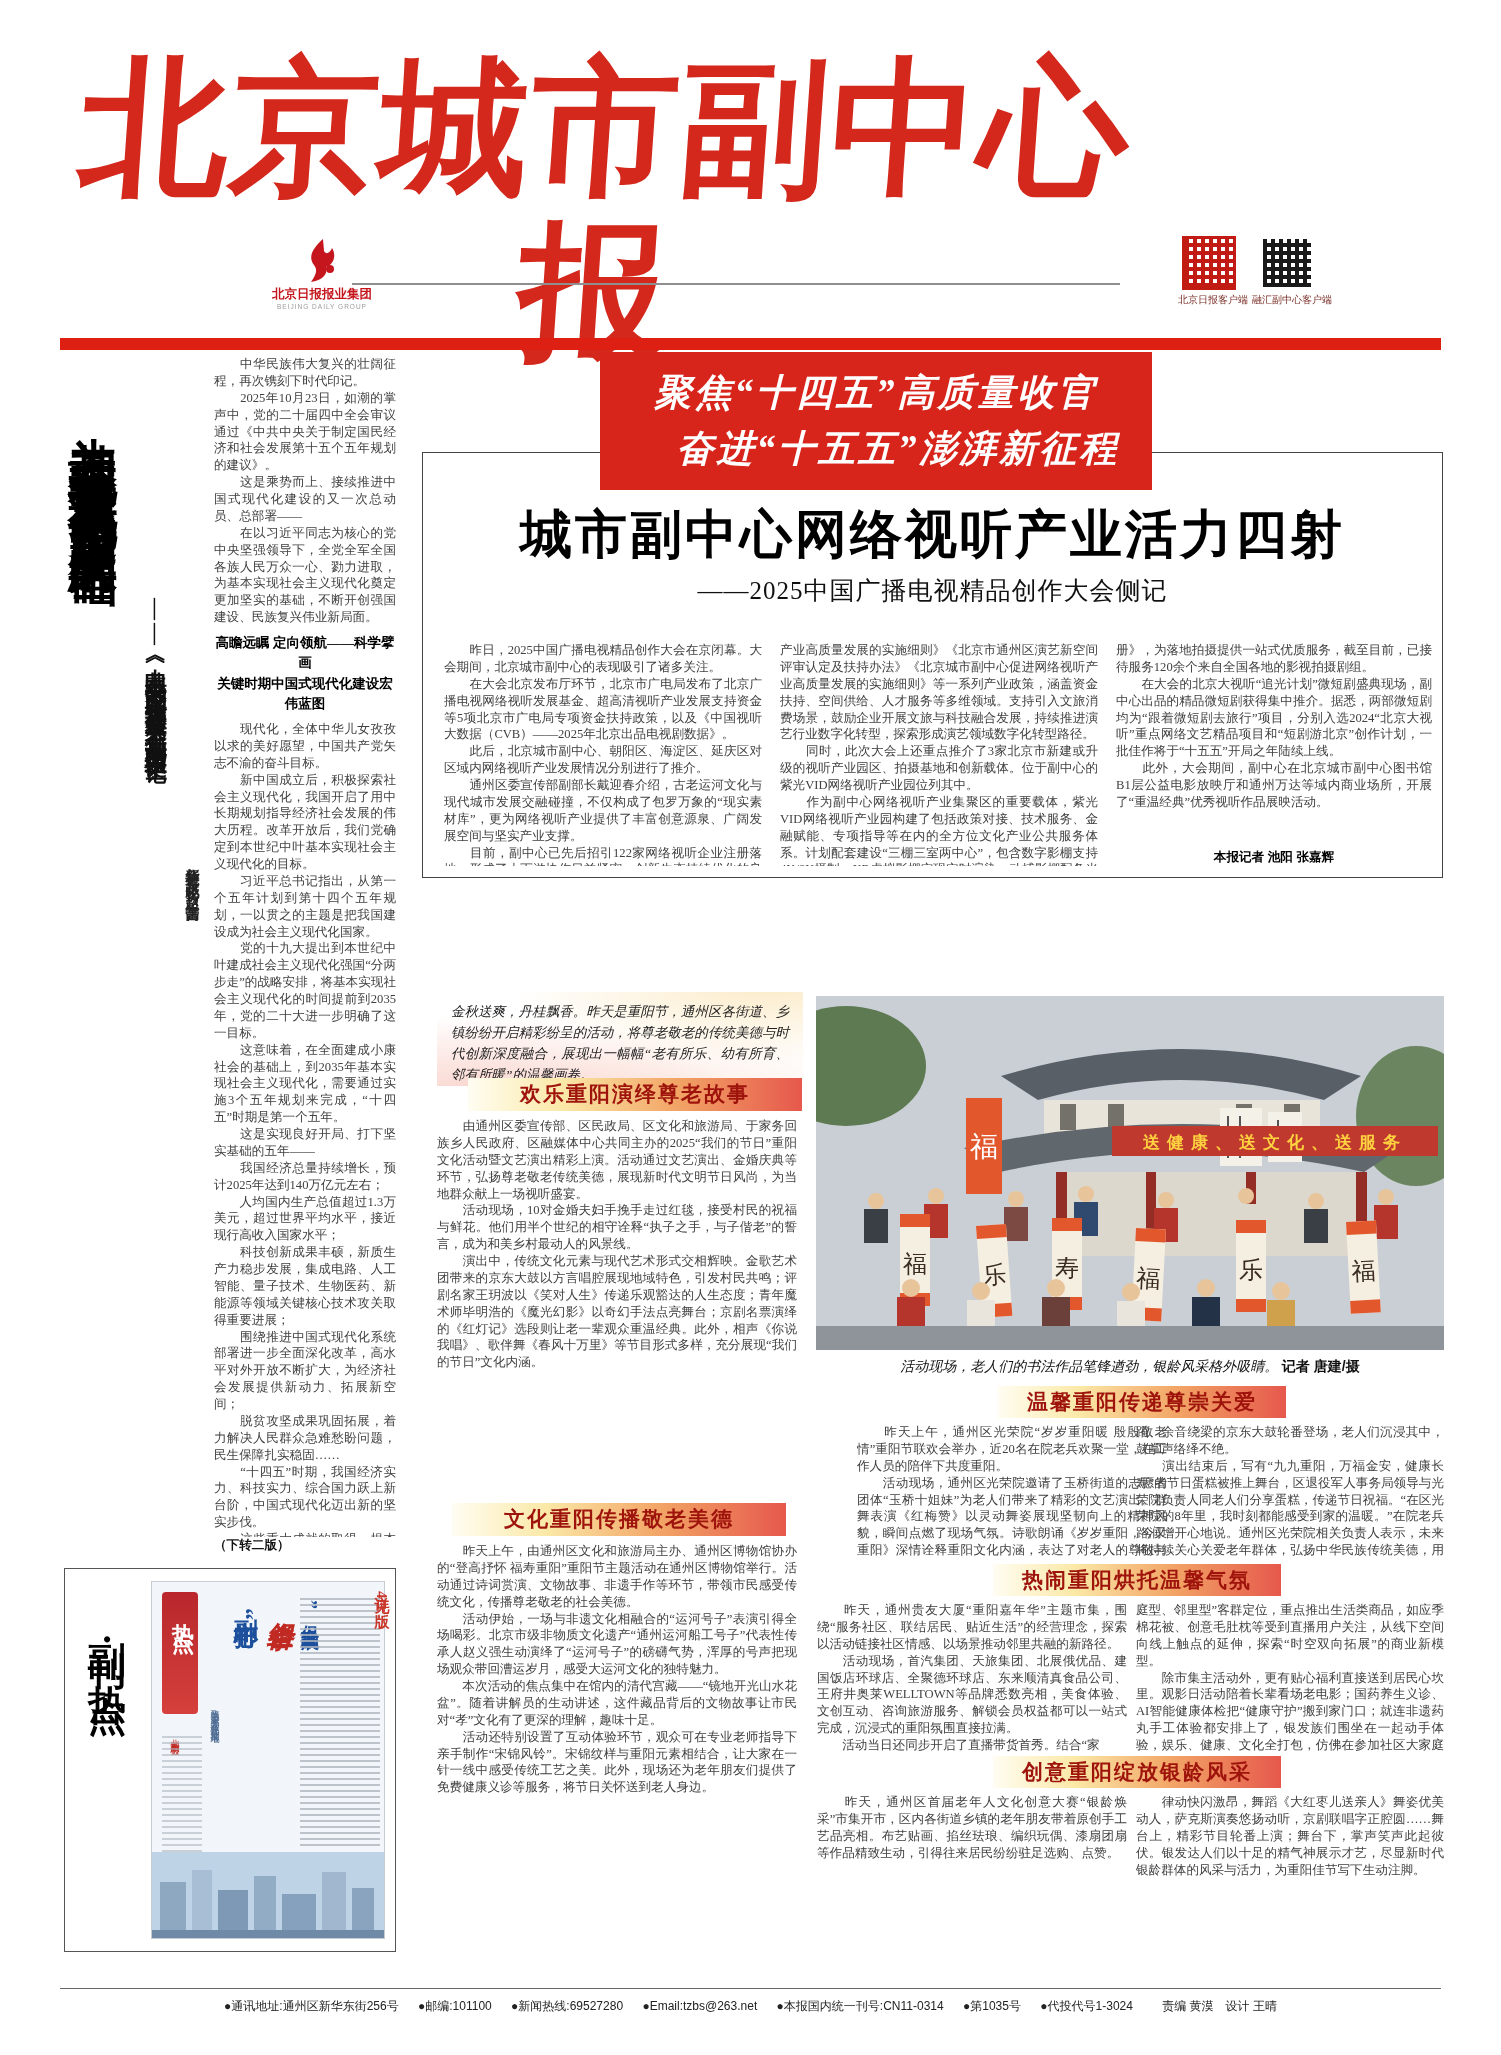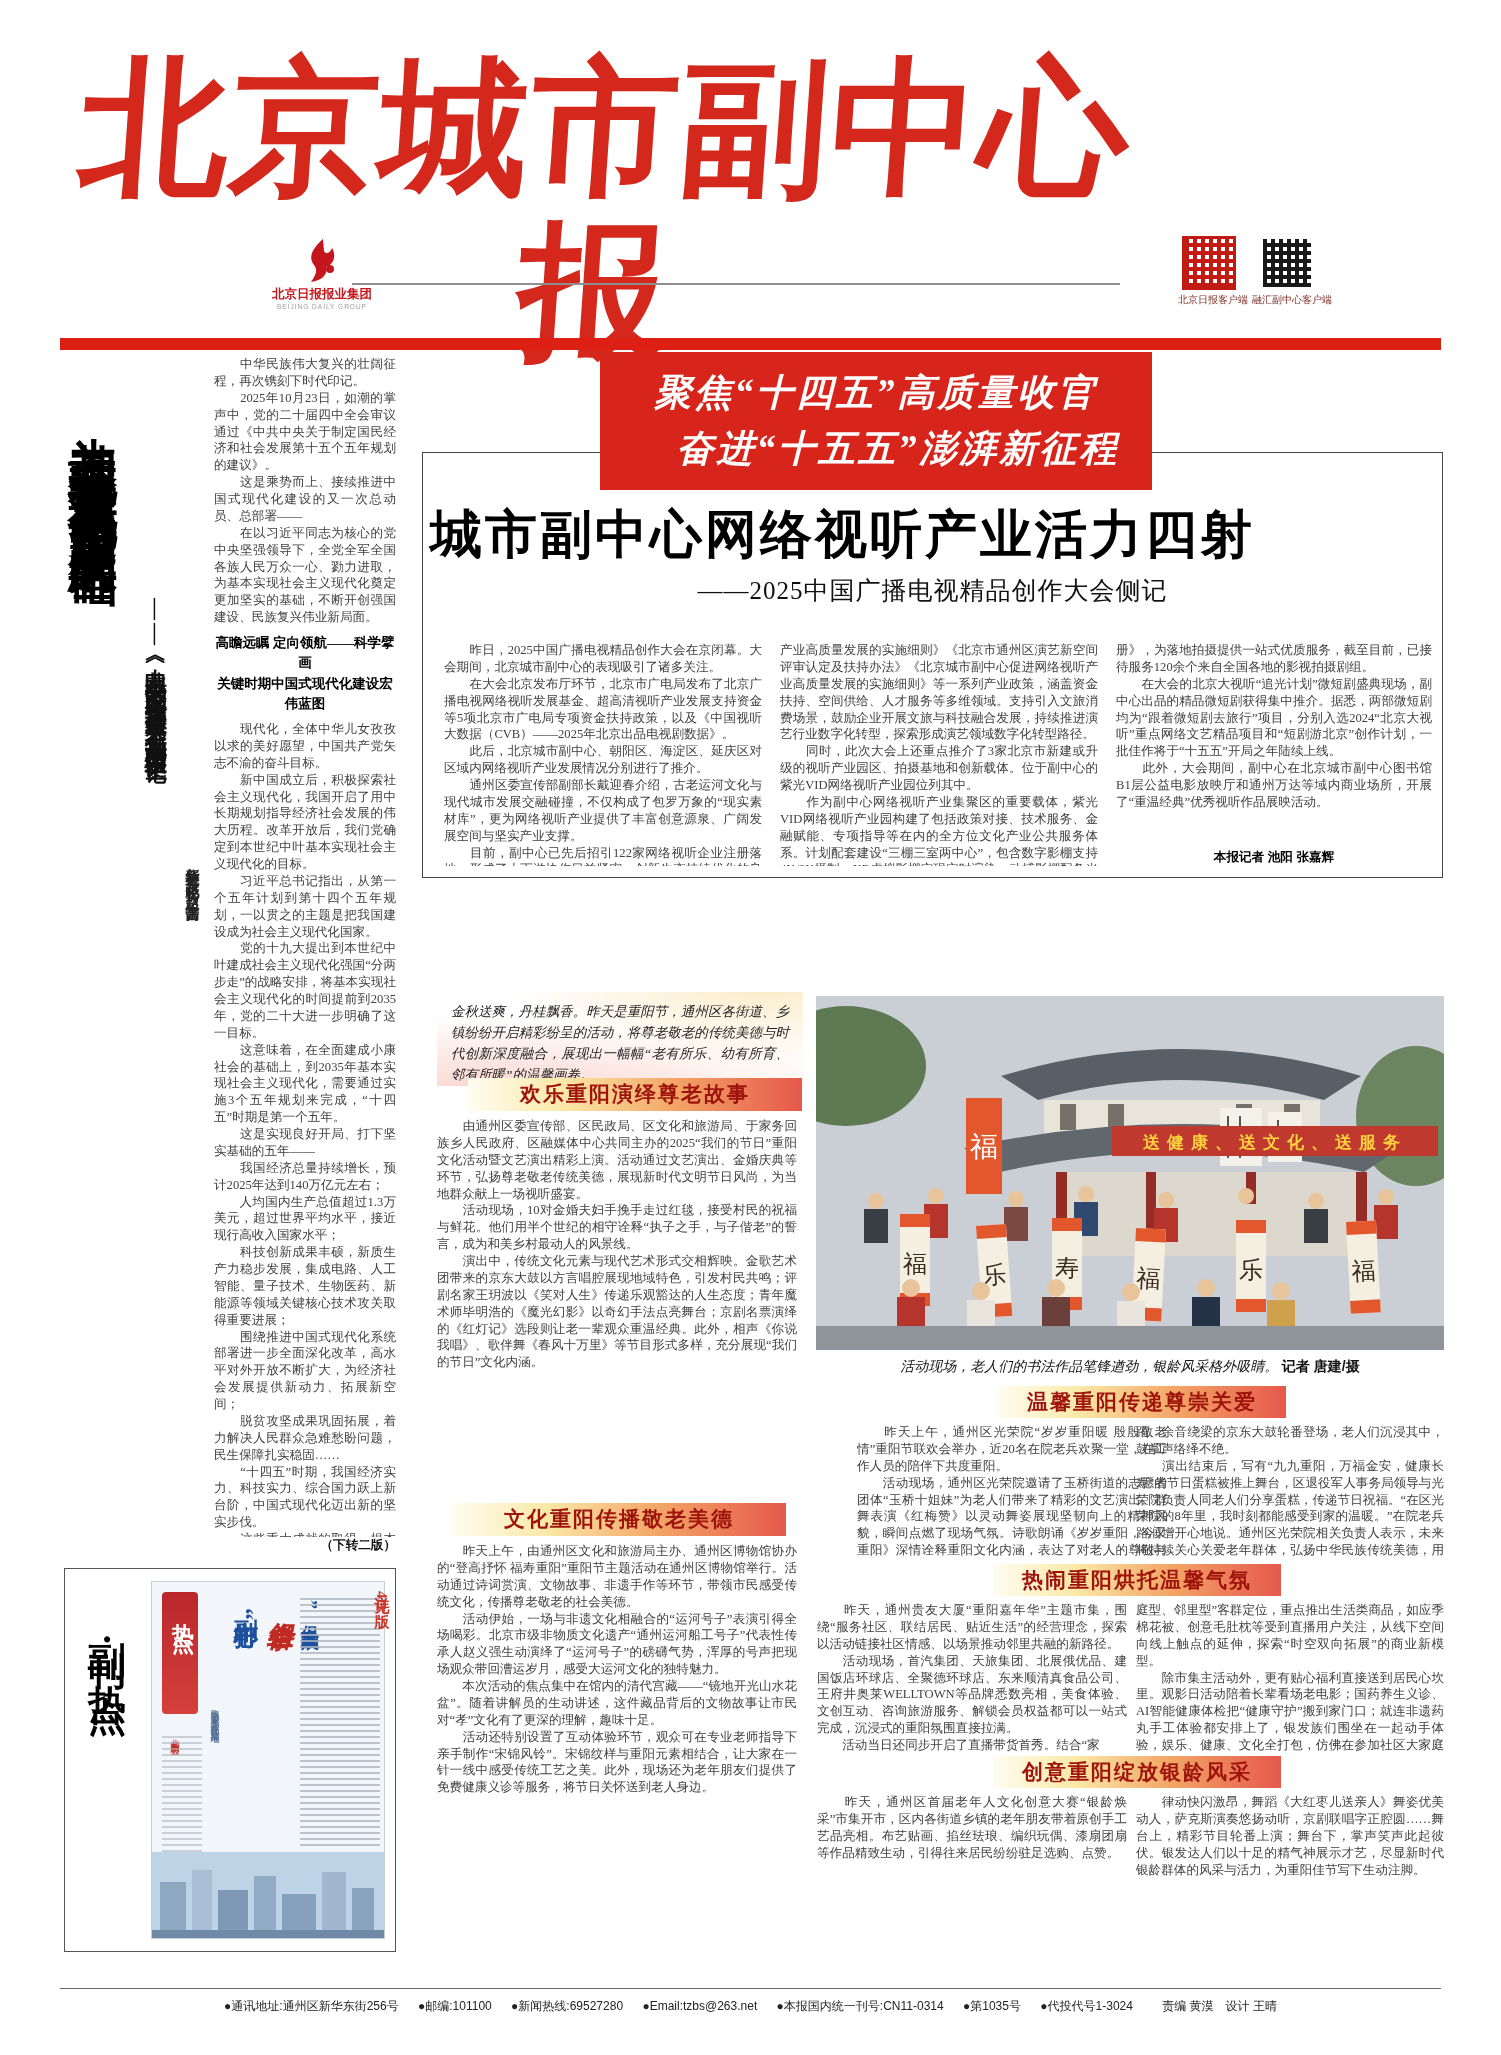--- a/index.html
+++ b/index.html
@@ -76,21 +76,21 @@
 　　只争朝夕，永不懈怠。
 　　现在，我们离基本实现社会主义现代化这一目标只有10年时间。世界在关注，中国将以怎样的发展规划迎接下一个五年。
 　　早在2024年7月，党的二十届三中全会上，习近平总书记就提出，“十五五”规划要确定什么样的目标任务，要提前研究，总结评估“十四五”规划落实情况，切实搞好“十五五”规划前期谋划工作。
 　　谋定而动，纲举目张。
 　　2025年1月，中央政治局常委会、中央政治局先后召开会议，决定成立党的二十届四中全会文件起草组，习近平总书记亲自担任组长。
 　　1月下旬，党中央下发通知，就党的二十届四中全会议题在党内一定范围征求意见，同时通过一定方式征求部分党外人士意见和建议。
 　　2月11日，习近平总书记主持召开文件起草组第一次全体会议，鲜明提出到2035年基本实现社会主义现代化，“十五五”时期是夯实基础、全面发力的关键时期。
 　　这一重大论断，指明了“十五五”时期的历史方位和时代坐标——
 　　夯实基础，就要更加关注对发展具有基础性影响的事，巩固拓展优势、破除制约因素、补齐短板弱项，使发展根基更稳、韧性更强；
 　　全面发力，就要锚定目标，围绕“五位一体”总体布局、“四个全面”战略布局，聚焦经济建设等各领域协同发力，推动经济实现质的有效提升和量的合理增长，推动人的全面发展、全体人民共同富裕迈出坚实步伐，确保基本实现社会主义现代化取得决定性进展。</div>
-    <div style="font-weight:bold; font-size:12.6px; text-align:right; color:#111;">（下转二版）</div>
+    <div style="font-weight:bold; font-size:12.6px; text-align:left; color:#111;">（下转二版）</div>
   </div>
 
   <div class="abs" style="left:64px; top:1568px; width:332px; height:384px; border:1px solid #555; background:#fff;">
     <div class="vtext" style="position:absolute; left:16px; top:44px; height:310px; font-size:38px; font-weight:900; letter-spacing:10px; color:#000;">副刊·热点</div>
 
     <div class="abs" style="left:86px; top:12px; width:234px; height:358px; background:#f2f6fa; border:1px solid #c6cdd6; overflow:hidden;">
       <div class="abs" style="left:10px; top:10px; width:36px; height:122px; background:linear-gradient(#b9272c,#d5403c); border-radius:4px;">
         <div class="vtext" style="color:#fff; font-size:22px; font-weight:bold; letter-spacing:8px; margin:14px auto 0; display:block; width:100%; text-align:center;">热点</div>
       </div>
       <div class="vtext abs" style="left:16px; top:150px; height:120px; font-size:9px; color:#c02a22; letter-spacing:1px;">北京城市副中心报</div>
@@ -120,21 +120,21 @@
   </div>
 
   <div class="abs" style="left:422px; top:452px; width:1021px; height:426px; border:1px solid #444;"></div>
 
   <div class="abs" style="left:600px; top:352px; width:552px; height:138px; background:#d8251c; color:#fff; text-align:center;
               display:flex; flex-direction:column; justify-content:center; gap:6px; z-index:2;">
     <div class="kai" style="font-size:37px; font-weight:bold; letter-spacing:3px;">聚焦“十四五”高质量收官</div>
     <div class="kai" style="font-size:37px; font-weight:bold; letter-spacing:3px;margin-left:44px;">奋进“十五五”澎湃新征程</div>
   </div>
 
-  <div class="abs headline-sans" style="left:430px; top:500px; width:1005px; text-align:left; font-size:52px; letter-spacing:3px;">城市副中心网络视听产业活力四射</div>
+  <div class="abs headline-sans" style="left:430px; top:500px; width:1005px; text-align:center; font-size:52px; letter-spacing:3px;">城市副中心网络视听产业活力四射</div>
   <div class="abs" style="left:430px; top:574px; width:1005px; text-align:center; font-size:25px; color:#111; letter-spacing:1px;">——2025中国广播电视精品创作大会侧记</div>
 
   <div class="abs body-text" style="left:444px; top:642px; width:318px; height:224px;">　　昨日，2025中国广播电视精品创作大会在京闭幕。大会期间，北京城市副中心的表现吸引了诸多关注。
 　　在大会北京发布厅环节，北京市广电局发布了北京广播电视网络视听发展基金、超高清视听产业发展支持资金等5项北京市广电局专项资金扶持政策，以及《中国视听大数据（CVB）——2025年北京出品电视剧数据》。
 　　此后，北京城市副中心、朝阳区、海淀区、延庆区对区域内网络视听产业发展情况分别进行了推介。
 　　通州区委宣传部副部长戴迎春介绍，古老运河文化与现代城市发展交融碰撞，不仅构成了包罗万象的“现实素材库”，更为网络视听产业提供了丰富创意源泉、广阔发展空间与坚实产业支撑。
 　　目前，副中心已先后招引122家网络视听企业注册落地，形成了上下游协作日益紧密、创新生态持续优化的良好发展格局。2025年1至8月，通州区规模以上文体娱乐业企业达75家，实现收入84.2亿元，同比增长16.5%，特别是广播电视电影和录音制作业实现收入13.52亿元，增速高达245.7%，排名全市第一，网络视听产业展现出强劲的发展动能与集群优势。
 　　今年，副中心推出了《北京城市副中心促进文旅</div>
   <div class="abs body-text" style="left:780px; top:642px; width:318px; height:224px;">产业高质量发展的实施细则》《北京市通州区演艺新空间评审认定及扶持办法》《北京城市副中心促进网络视听产业高质量发展的实施细则》等一系列产业政策，涵盖资金扶持、空间供给、人才服务等多维领域。支持引入文旅消费场景，鼓励企业开展文旅与科技融合发展，持续推进演艺行业数字化转型，探索形成演艺领域数字化转型路径。
 　　同时，此次大会上还重点推介了3家北京市新建或升级的视听产业园区、拍摄基地和创新载体。位于副中心的紫光VID网络视听产业园位列其中。

